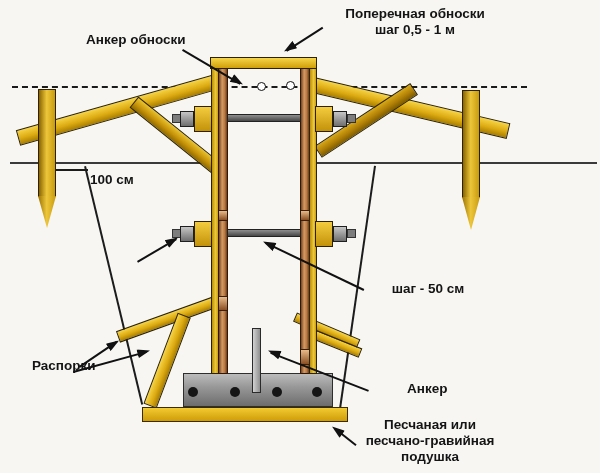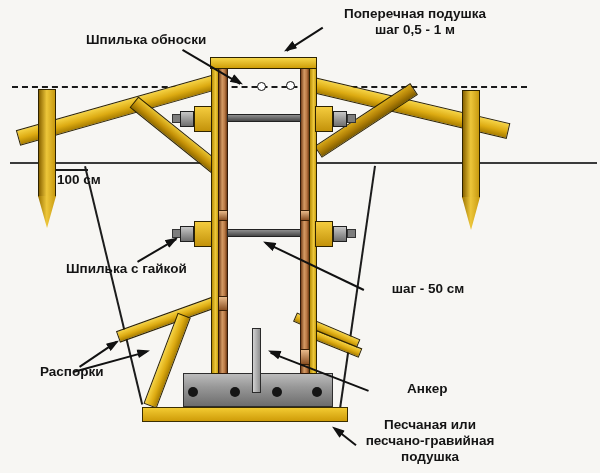--- a/index.html
+++ b/index.html
@@ -111,36 +111,35 @@
   <div class="leader" style="left:73px;top:371px;width:76px;transform:rotate(-15.3deg);"></div>
   <div class="ah" style="left:150px;top:345.5px;transform:rotate(164.7deg);"></div>
 
   <div class="leader" style="left:271px;top:352px;width:105px;transform:rotate(21.2deg);"></div>
   <div class="ah" style="left:268px;top:345.5px;transform:rotate(21.6deg);"></div>
 
   <div class="leader" style="left:337px;top:429px;width:25px;transform:rotate(38.3deg);"></div>
   <div class="ah" style="left:332px;top:421.5px;transform:rotate(36.9deg);"></div>
 
   <div class="lbl ctr" style="left:330px;top:6px;width:170px;">
-    <span style="position:static;display:block;">Поперечная подушка</span>
+    <span style="position:static;display:block;">Поперечная обноски</span>
     <span style="position:static;display:block;">шаг 0,5 - 1 м</span>
   </div>
 
-  <div class="lbl" style="left:86px;top:32px;"><span style="position:static;">Шпилька обноски</span></div>
+  <div class="lbl" style="left:86px;top:32px;"><span style="position:static;">Анкер обноски</span></div>
 
 
-  <div class="lbl" style="left:57px;top:172px;"><span style="position:static;">100 см</span></div>
+  <div class="lbl" style="left:57px;top:172px;"><span style="position:static;margin-left:33px;">100 см</span></div>
 
-  <div class="lbl" style="left:66px;top:261px;"><span style="position:static;">Шпилька с гайкой</span></div>
 
   <div class="lbl ctr" style="left:362px;top:281px;width:132px;">
     <span style="position:static;display:block;">шаг - 50 см</span>
   </div>
 
-  <div class="lbl" style="left:40px;top:358px;margin-top:6px;"><span style="position:static;">Распорки</span></div>
+  <div class="lbl" style="left:32px;top:358px;"><span style="position:static;">Распорки</span></div>
 
   <div class="lbl" style="left:371px;top:381px;"><span style="position:static;margin-left:36px;">Анкер</span></div>
 
   <div class="lbl ctr" style="left:350px;top:417px;width:160px;">
     <span style="position:static;display:block;">Песчаная или</span>
     <span style="position:static;display:block;">песчано-гравийная</span>
     <span style="position:static;display:block;">подушка</span>
   </div>
 
 </div>

